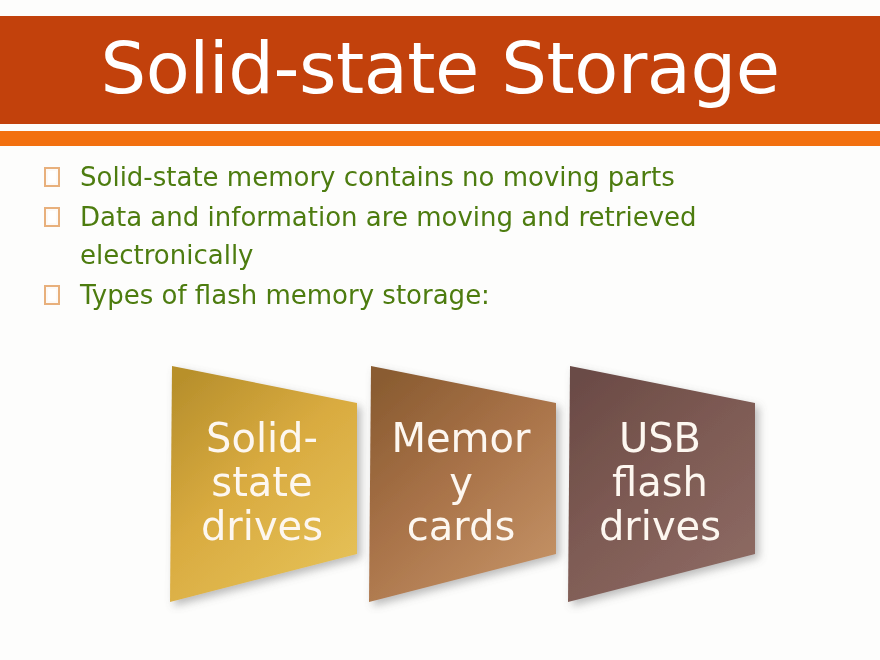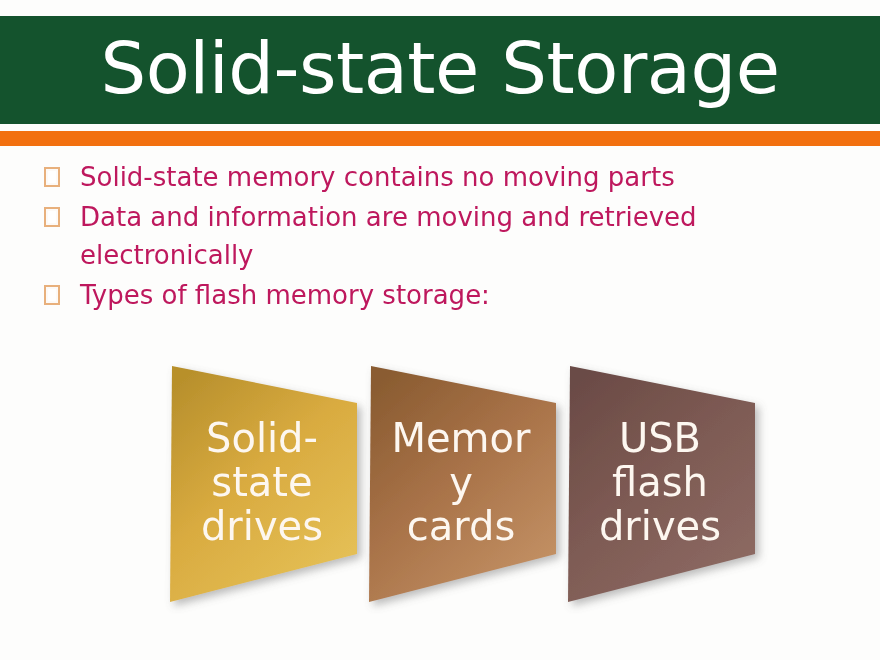--- a/index.html
+++ b/index.html
@@ -25,21 +25,21 @@
     background: #fdfdfc;
   }
 
   
   #title-band {
     position: absolute;
     left: 0;
     top: 16px;
     width: 880px;
     height: 108px;
-    background: #14532d;
+    background: #c2410c;
     display: flex;
     align-items: center;
     justify-content: center;
   }
   #title-text {
     color: #ffffff;
     font-size: 72px;
     line-height: 76px;
     font-weight: normal;
     letter-spacing: -0.5px;
@@ -82,21 +82,21 @@
     background: #fdfaf7;
     position: relative;
   }
   .bullet-glyph::after {
     content: "";
     position: absolute;
     left: 2px; top: 2px; right: 2px; bottom: 2px;
     background: #ffffff;
   }
   .bullet-text {
-    color: #be185d;
+    color: #4d7c0f;
     font-size: 26px;
     line-height: 38px;
     font-family: "DejaVu Sans", sans-serif;
     max-width: 700px;
   }
 
   
   #shapes {
     position: absolute;
     left: 0;

